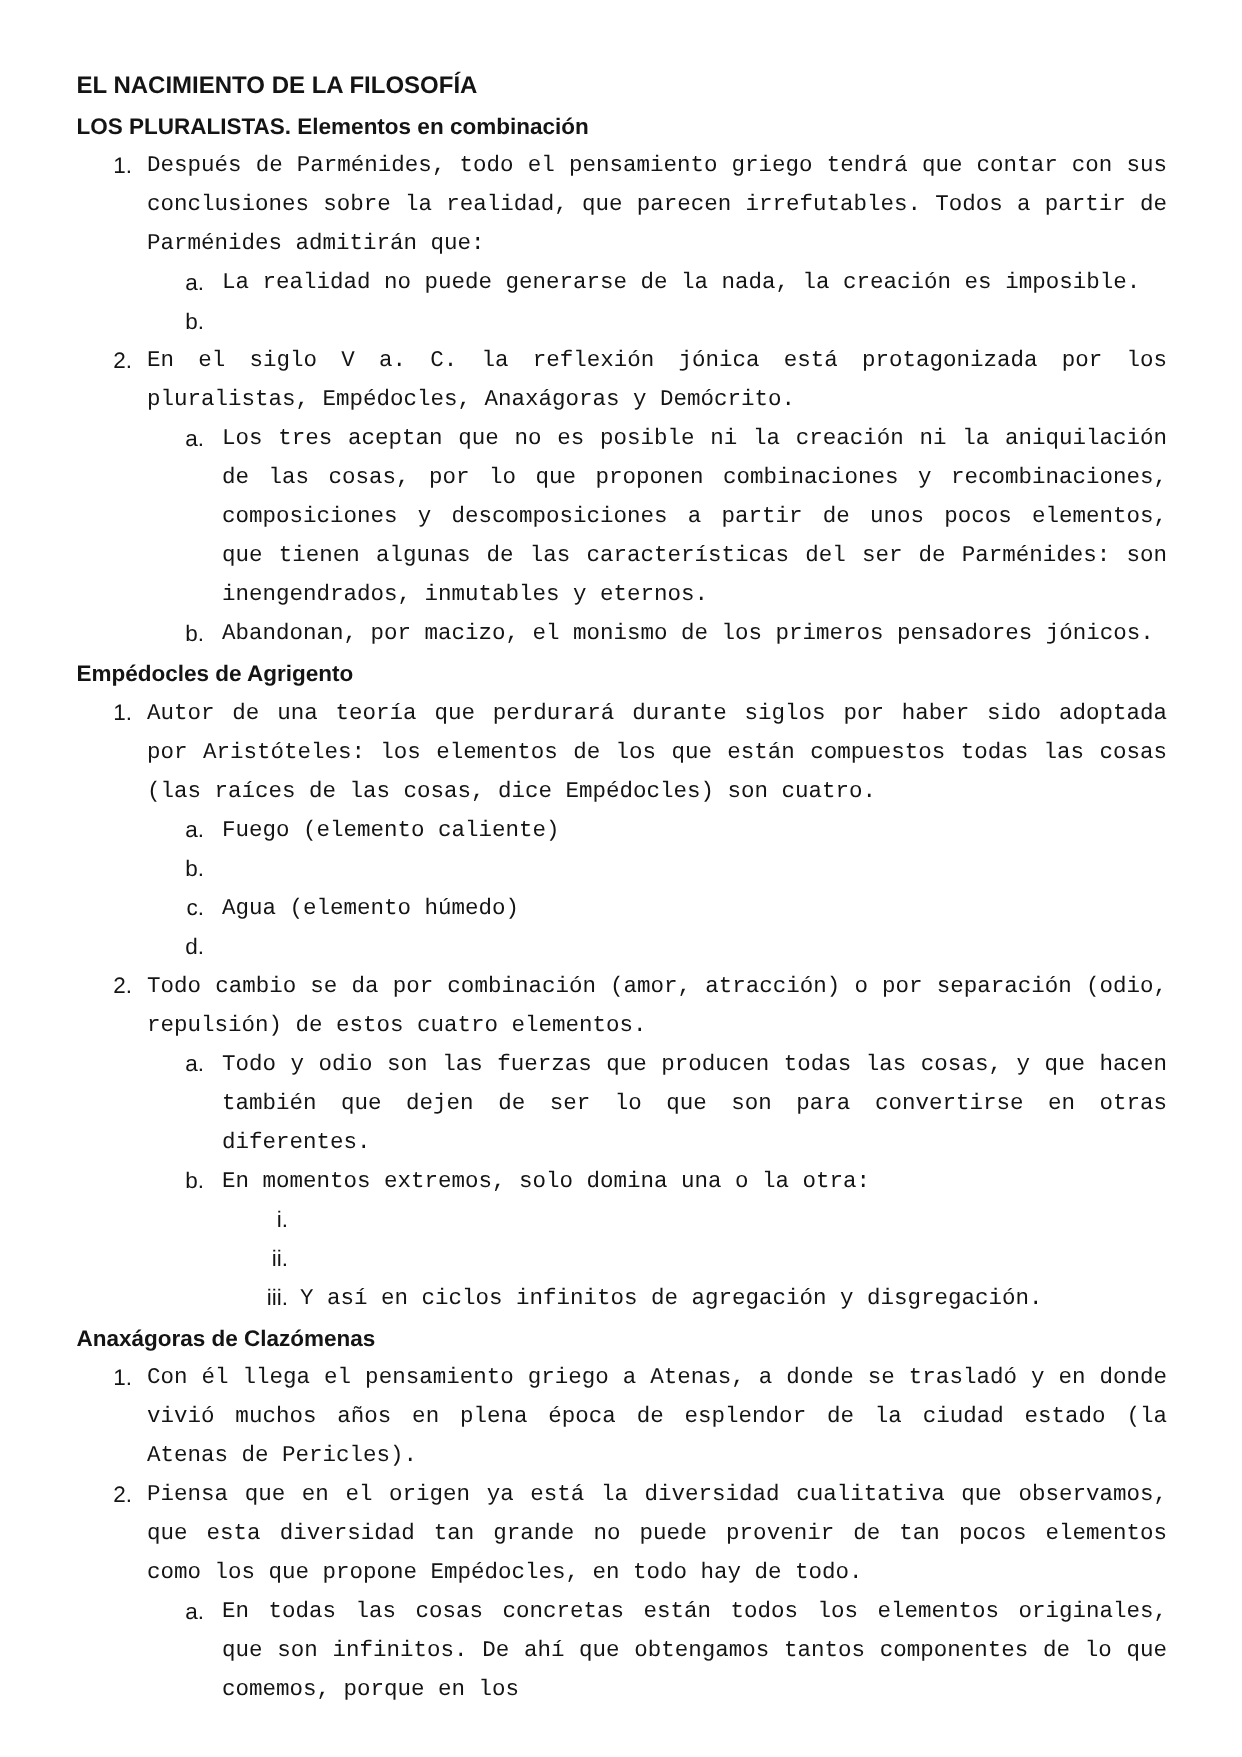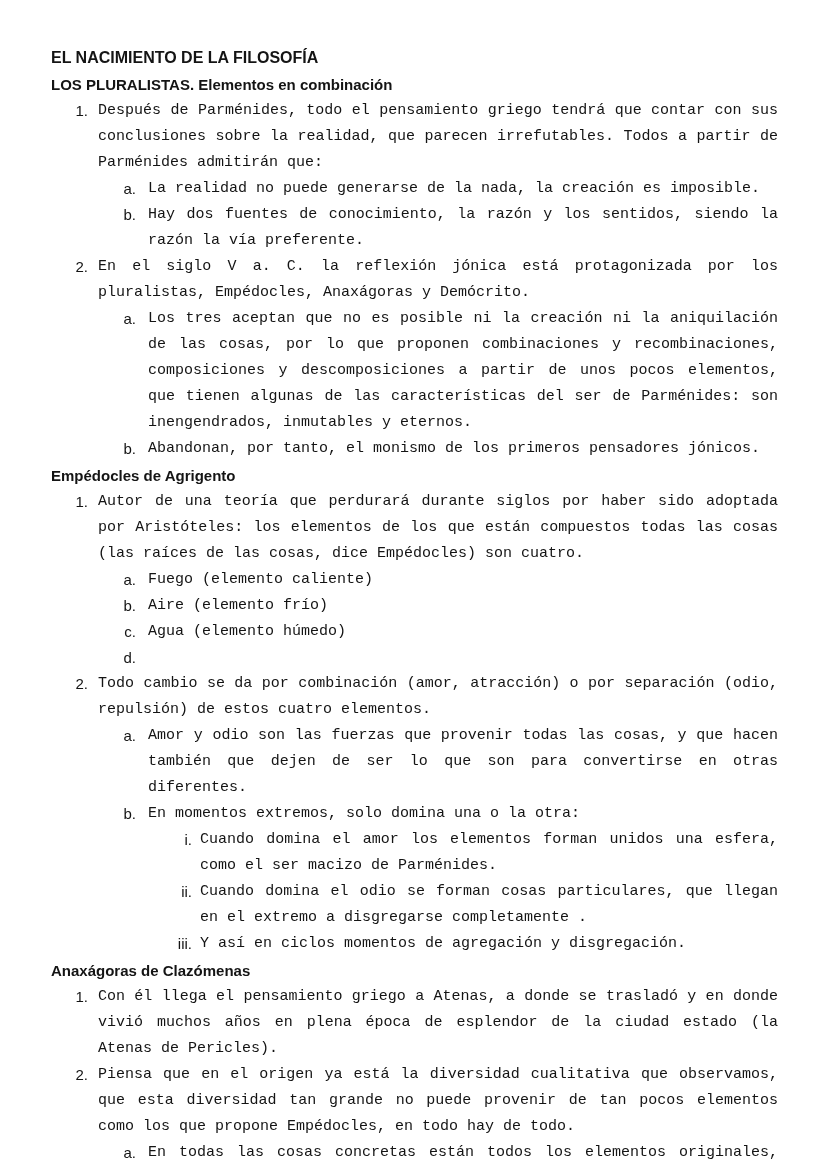--- a/index.html
+++ b/index.html
@@ -62,83 +62,79 @@
     <div class="item lvl1">
       <span class="marker">1.</span>
       <span class="itext">Después de Parménides, todo el pensamiento griego tendrá que contar con sus conclusiones sobre la realidad, que parecen irrefutables. Todos a partir de Parménides admitirán que:</span>
     </div>
     <div class="item lvl2">
       <span class="marker">a.</span>
       <span class="itext">La realidad no puede generarse de la nada, la creación es imposible.</span>
     </div>
     <div class="item lvl2">
       <span class="marker">b.</span>
-      <span class="itext">Hay dos fuentes de conocimiento, la razón y los sentidos, siendo la razón la vía preferente.</span>
     </div>
 
     <div class="item lvl1">
       <span class="marker">2.</span>
       <span class="itext">En el siglo V a. C. la reflexión jónica está protagonizada por los pluralistas, Empédocles, Anaxágoras y Demócrito.</span>
     </div>
     <div class="item lvl2">
       <span class="marker">a.</span>
       <span class="itext">Los tres aceptan que no es posible ni la creación ni la aniquilación de las cosas, por lo que proponen combinaciones y recombinaciones, composiciones y descomposiciones a partir de unos pocos elementos, que tienen algunas de las características del ser de Parménides: son inengendrados, inmutables y eternos.</span>
     </div>
     <div class="item lvl2">
       <span class="marker">b.</span>
-      <span class="itext">Abandonan, por tanto, el monismo de los primeros pensadores jónicos.</span>
+      <span class="itext">Abandonan, por macizo, el monismo de los primeros pensadores jónicos.</span>
     </div>
   </section>
 
   <section>
     <h2 class="section-heading">Empédocles de Agrigento</h2>
 
     <div class="item lvl1">
       <span class="marker">1.</span>
       <span class="itext">Autor de una teoría que perdurará durante siglos por haber sido adoptada por Aristóteles: los elementos de los que están compuestos todas las cosas (las raíces de las cosas, dice Empédocles) son cuatro.</span>
     </div>
     <div class="item lvl2">
       <span class="marker">a.</span>
       <span class="itext">Fuego (elemento caliente)</span>
     </div>
     <div class="item lvl2">
       <span class="marker">b.</span>
-      <span class="itext">Aire (elemento frío)</span>
     </div>
     <div class="item lvl2">
       <span class="marker">c.</span>
       <span class="itext">Agua (elemento húmedo)</span>
     </div>
     <div class="item lvl2">
       <span class="marker">d.</span>
     </div>
 
     <div class="item lvl1">
       <span class="marker">2.</span>
       <span class="itext">Todo cambio se da por combinación (amor, atracción) o por separación (odio, repulsión) de estos cuatro elementos.</span>
     </div>
     <div class="item lvl2">
       <span class="marker">a.</span>
-      <span class="itext">Amor y odio son las fuerzas que provenir todas las cosas, y que hacen también que dejen de ser lo que son para convertirse en otras diferentes.</span>
+      <span class="itext">Todo y odio son las fuerzas que producen todas las cosas, y que hacen también que dejen de ser lo que son para convertirse en otras diferentes.</span>
     </div>
     <div class="item lvl2">
       <span class="marker">b.</span>
       <span class="itext">En momentos extremos, solo domina una o la otra:</span>
     </div>
     <div class="item lvl3">
       <span class="marker">i.</span>
-      <span class="itext">Cuando domina el amor los elementos forman unidos una esfera, como el ser macizo de Parménides.</span>
     </div>
     <div class="item lvl3">
       <span class="marker">ii.</span>
-      <span class="itext">Cuando domina el odio se forman cosas particulares, que llegan en el extremo a disgregarse completamente .</span>
     </div>
     <div class="item lvl3">
       <span class="marker">iii.</span>
-      <span class="itext">Y así en ciclos momentos de agregación y disgregación.</span>
+      <span class="itext">Y así en ciclos infinitos de agregación y disgregación.</span>
     </div>
   </section>
 
   <section>
     <h2 class="section-heading">Anaxágoras de Clazómenas</h2>
 
     <div class="item lvl1">
       <span class="marker">1.</span>
       <span class="itext">Con él llega el pensamiento griego a Atenas, a donde se trasladó y en donde vivió muchos años en plena época de esplendor de la ciudad estado (la Atenas de Pericles).</span>
     </div>

